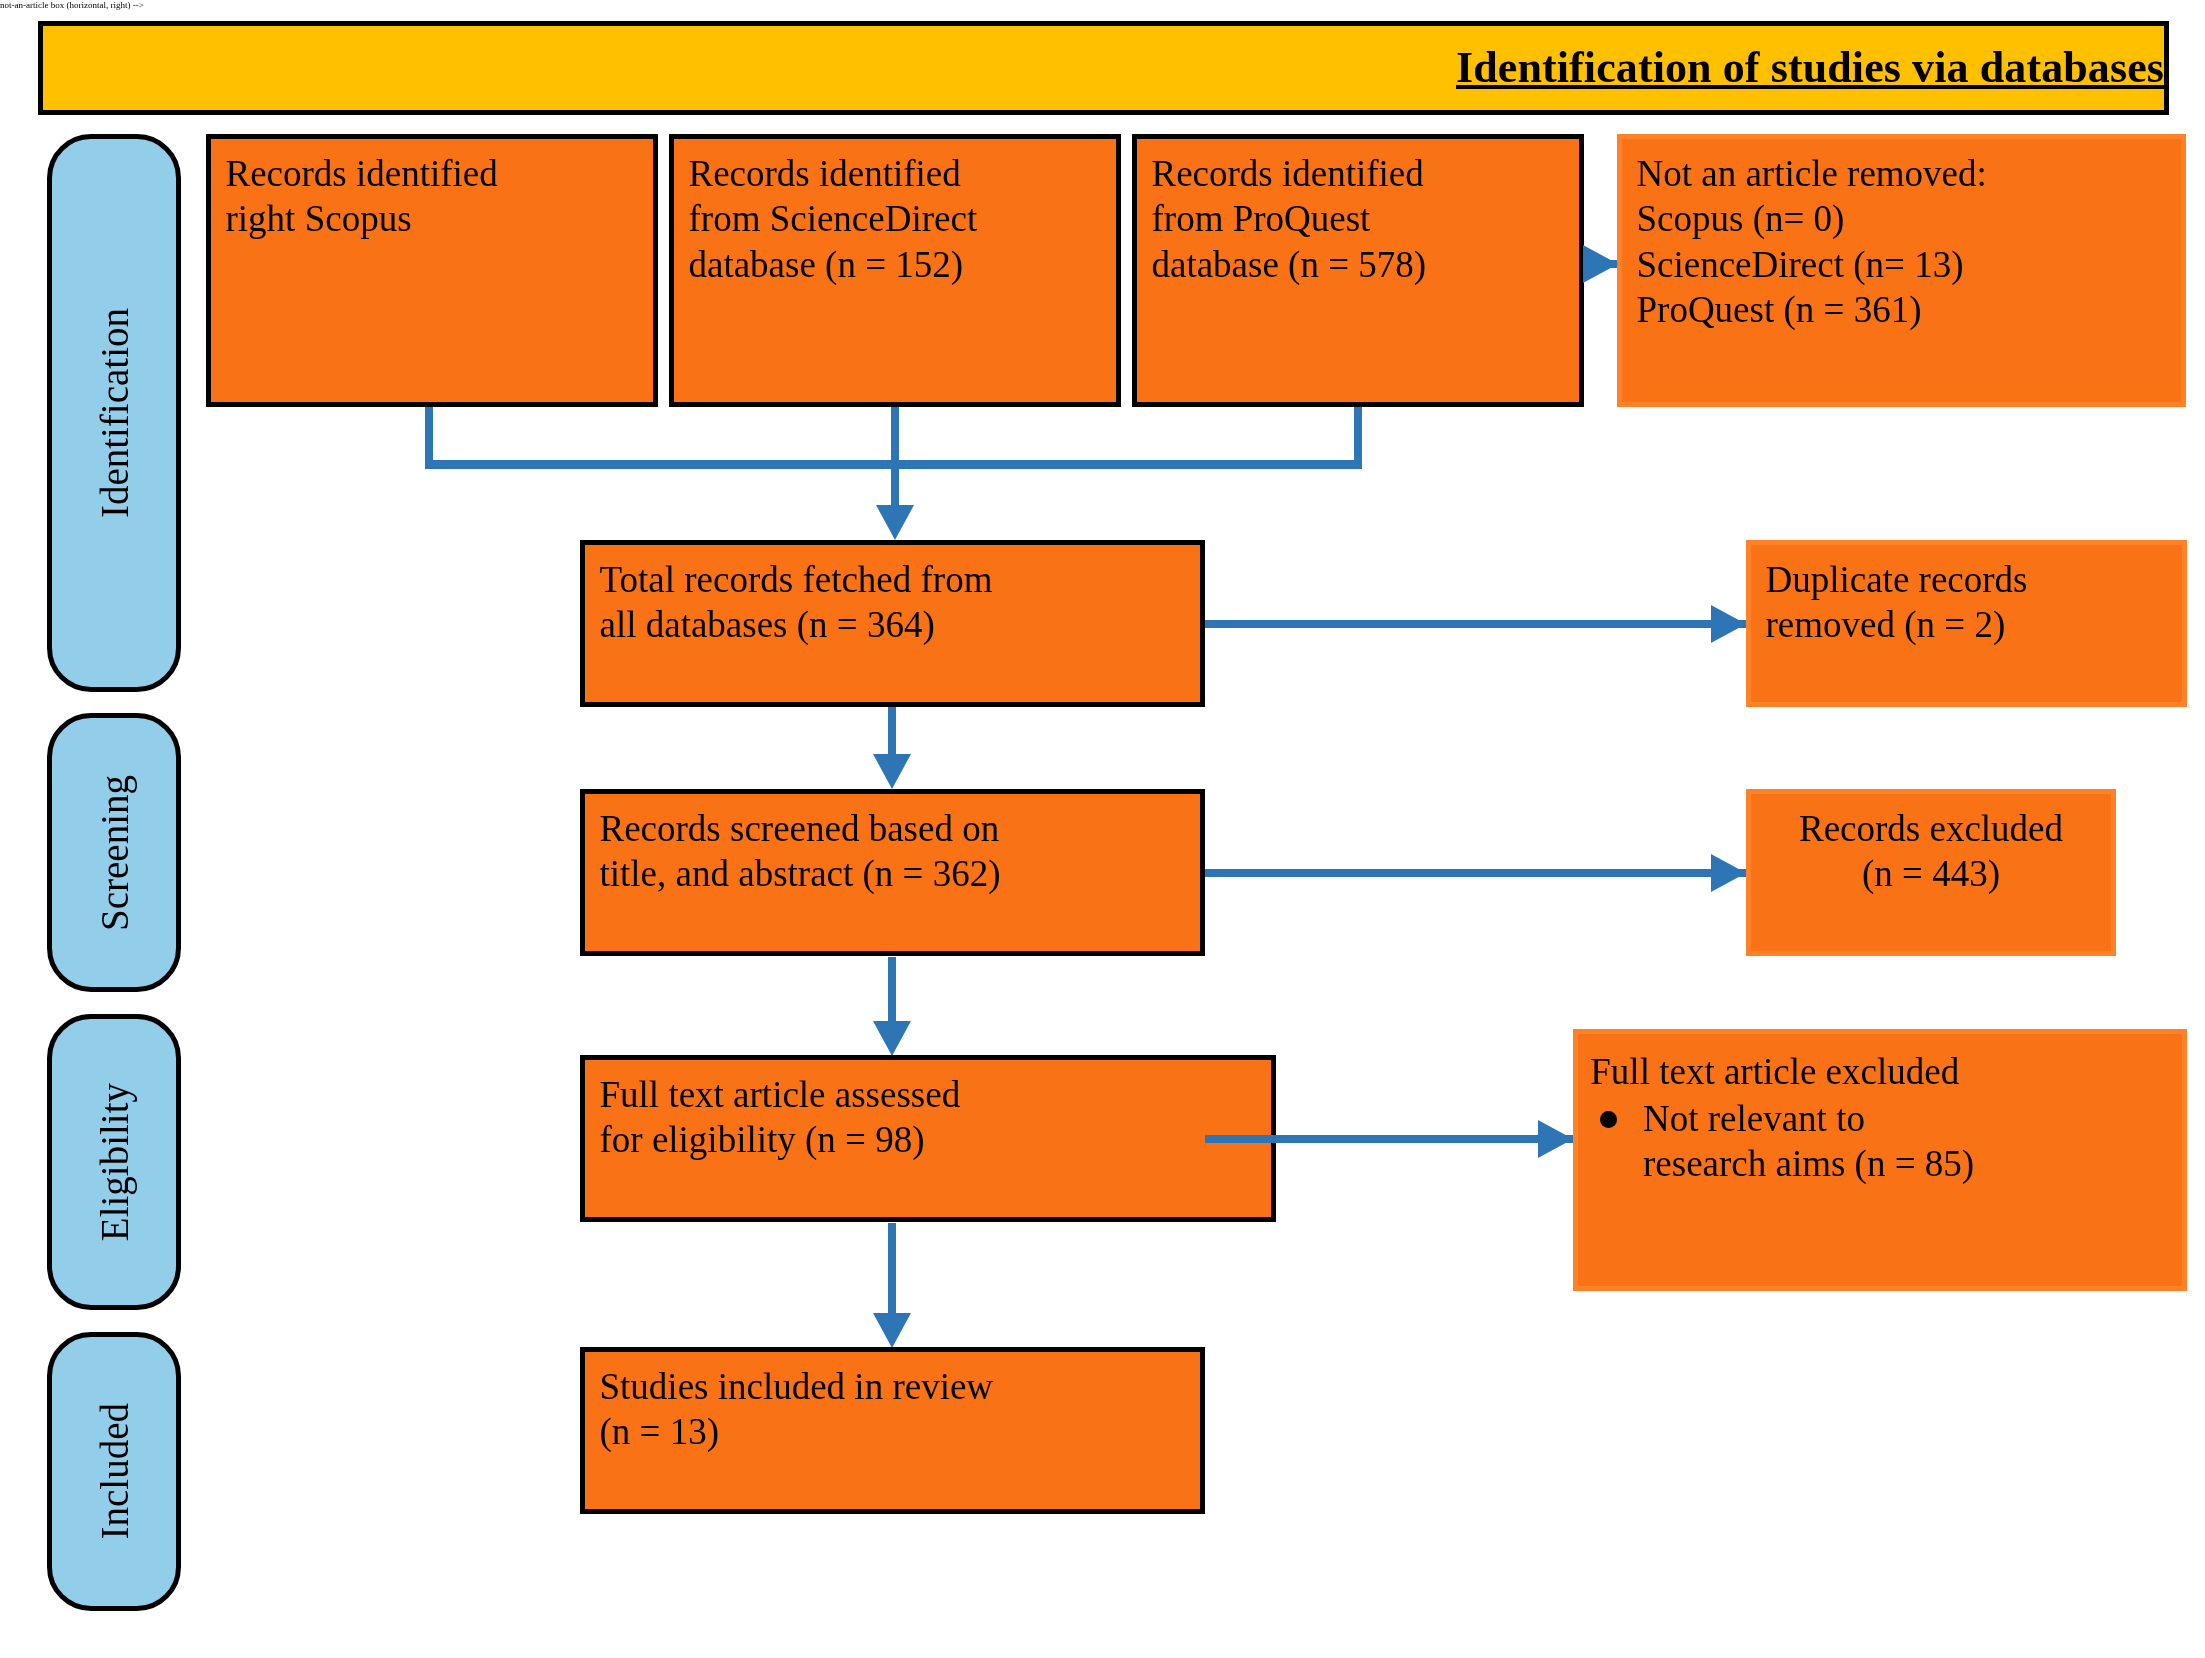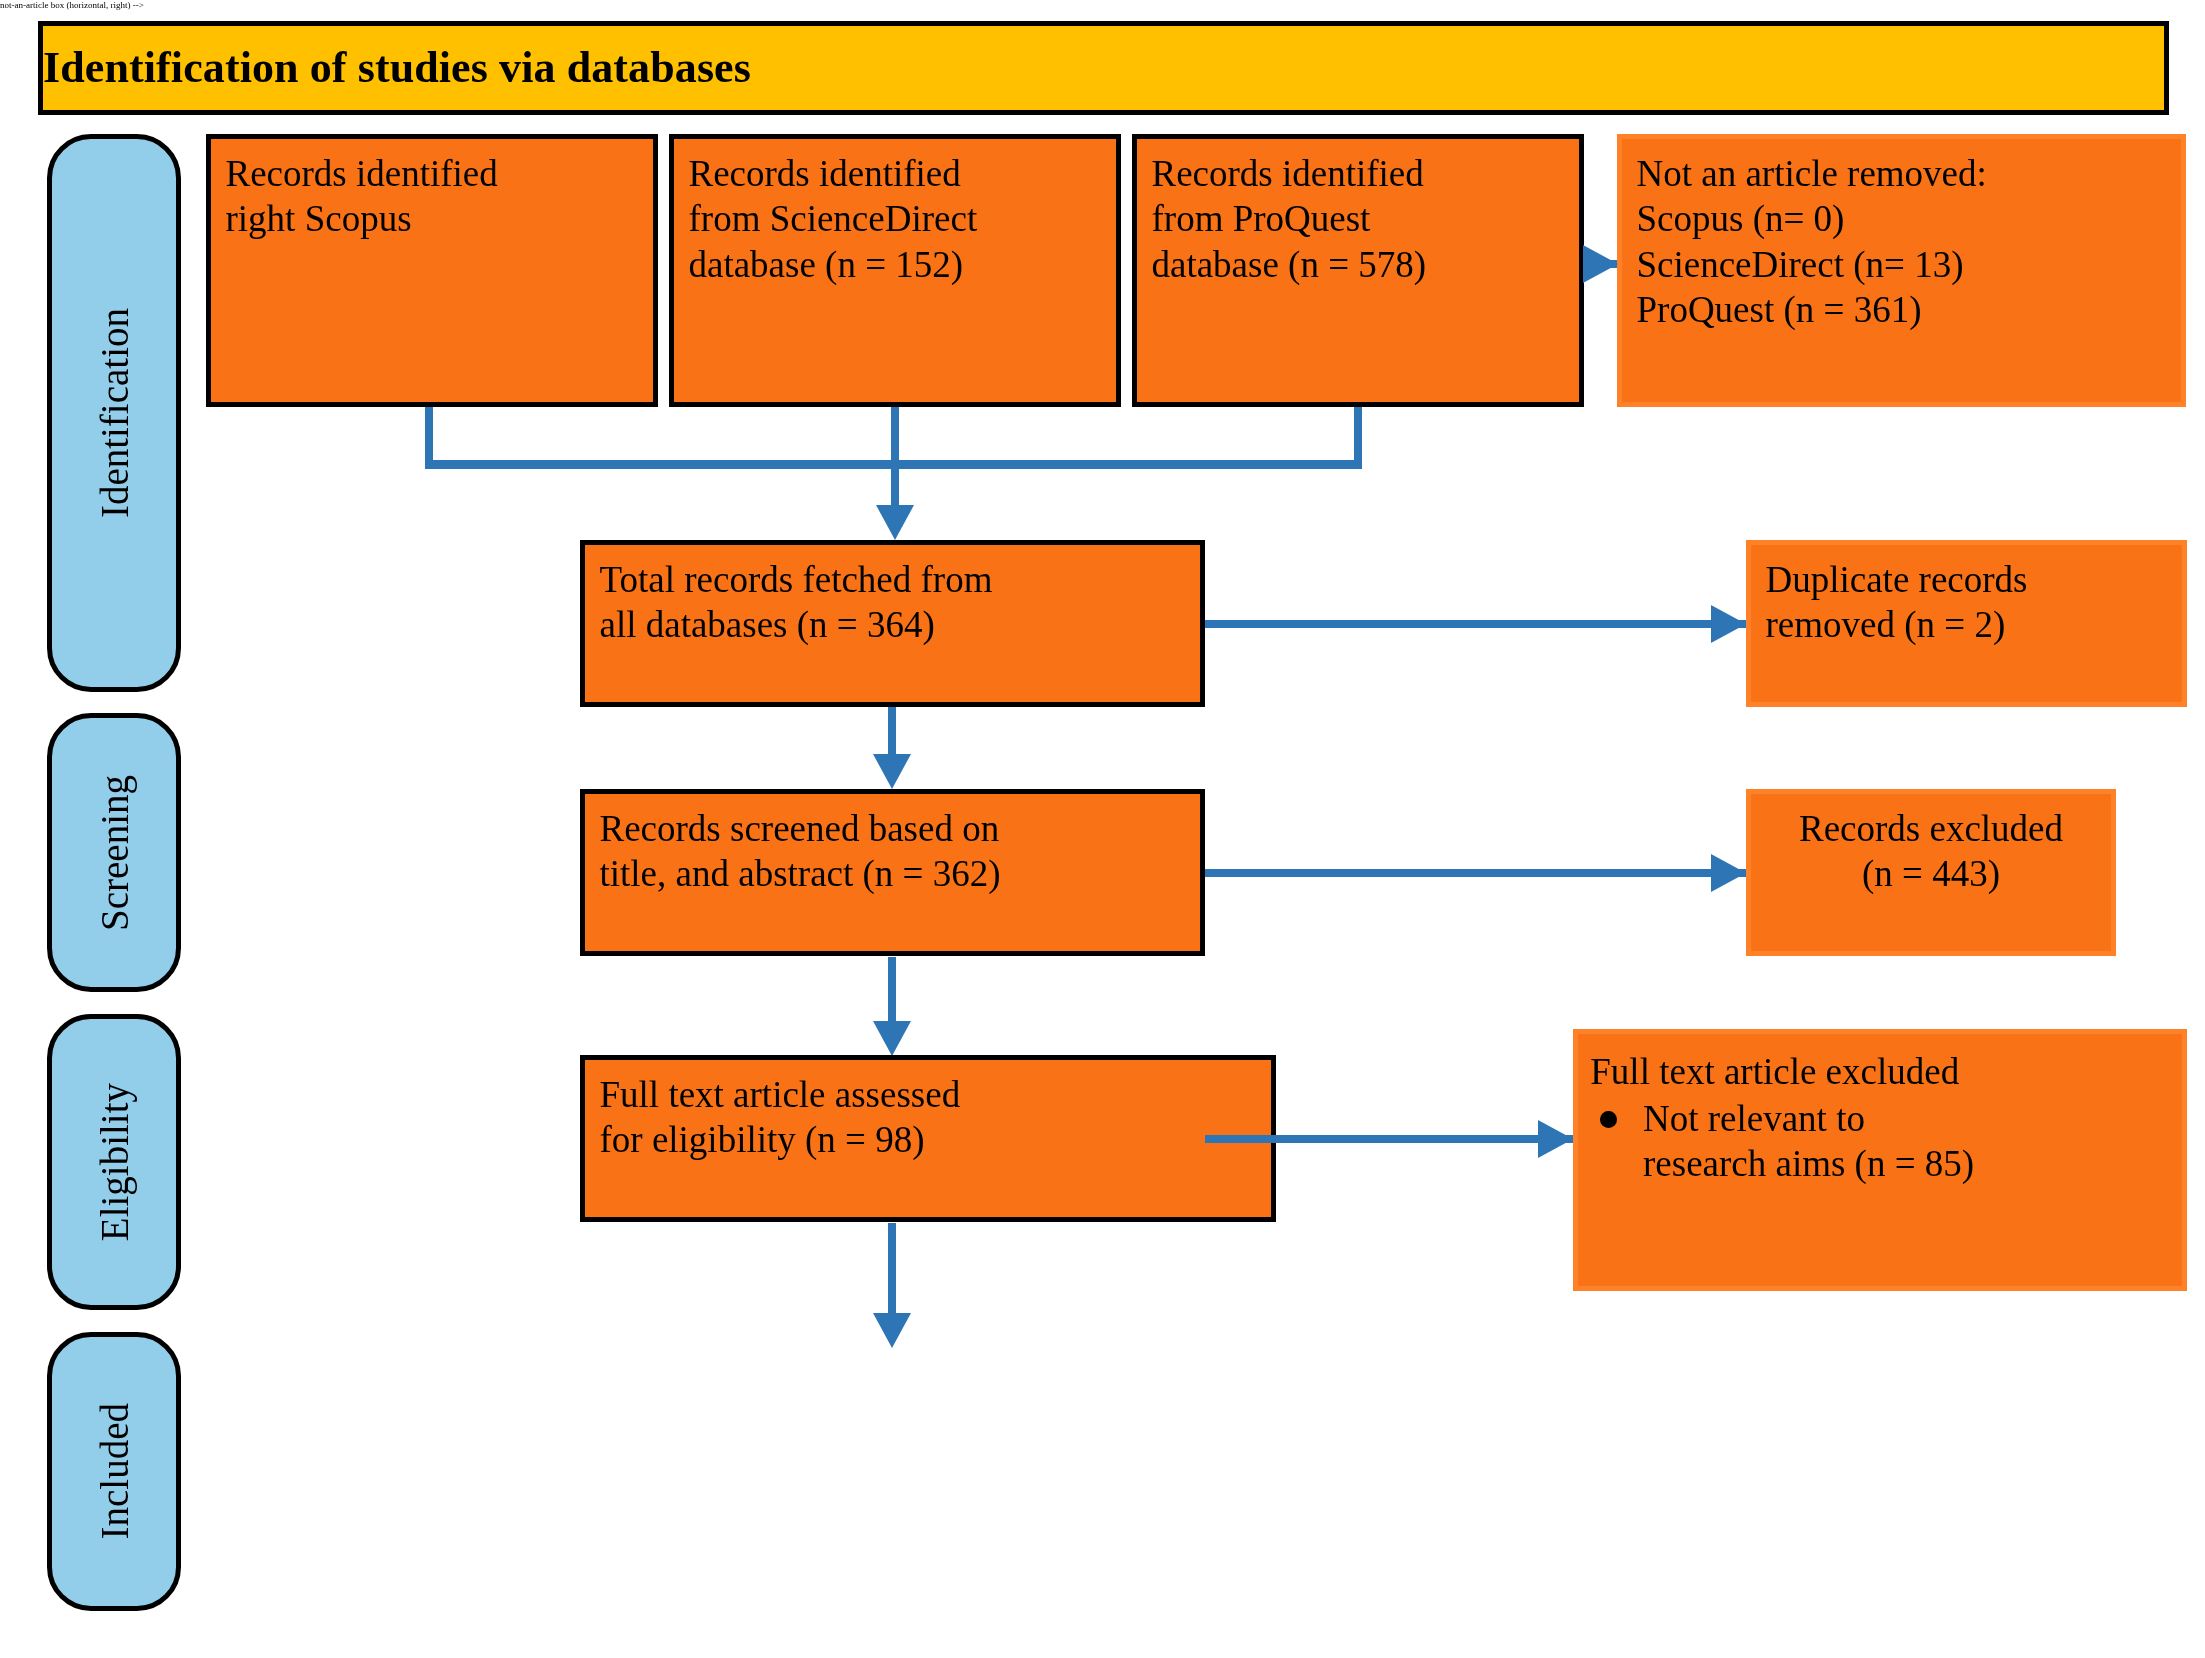--- a/index.html
+++ b/index.html
@@ -27,21 +27,22 @@
     position: absolute;
     left: 38px;
     top: 21px;
     width: 2131px;
     height: 94px;
     background: #FFC000;
     border: 5px solid #000000;
     box-sizing: border-box;
     display: flex;
     align-items: center;
-    justify-content: flex-start;
+    justify-content: flex-end;
+    text-decoration: underline;
   }
   #header-banner .title {
     font-size: 44px;
     font-weight: bold;
     color: #000000;
     letter-spacing: 0.1px;
     line-height: 1;
     white-space: nowrap;
   }
 
@@ -256,15 +257,19 @@
 
   
   <div class="conn" style="left: 1205px; top: 1135px; width: 368px; height: 7.8px; background: rgb(46, 117, 182);"></div>
   <div class="arrow-right" style="left: 1538px; top: 1120px; border-left-color: rgb(46, 117, 182);"></div>
 
   
   <div class="conn" style="left: 888px; top: 1223px; width: 7.8px; height: 99px; background: rgb(46, 117, 182);"></div>
   <div class="arrow-down" style="left: 873px; top: 1313px; border-top-color: rgb(46, 117, 182);"></div>
 
   
+  <div class="box black" style="left: 580px; top: 1347px; width: 625px; height: 167px; border-color: rgb(0, 0, 0);">
+    <div class="line">Studies included in review</div>
+    <div class="line">(n = 13)</div>
+  </div>
 
 </div>
 
 
 </body></html>

